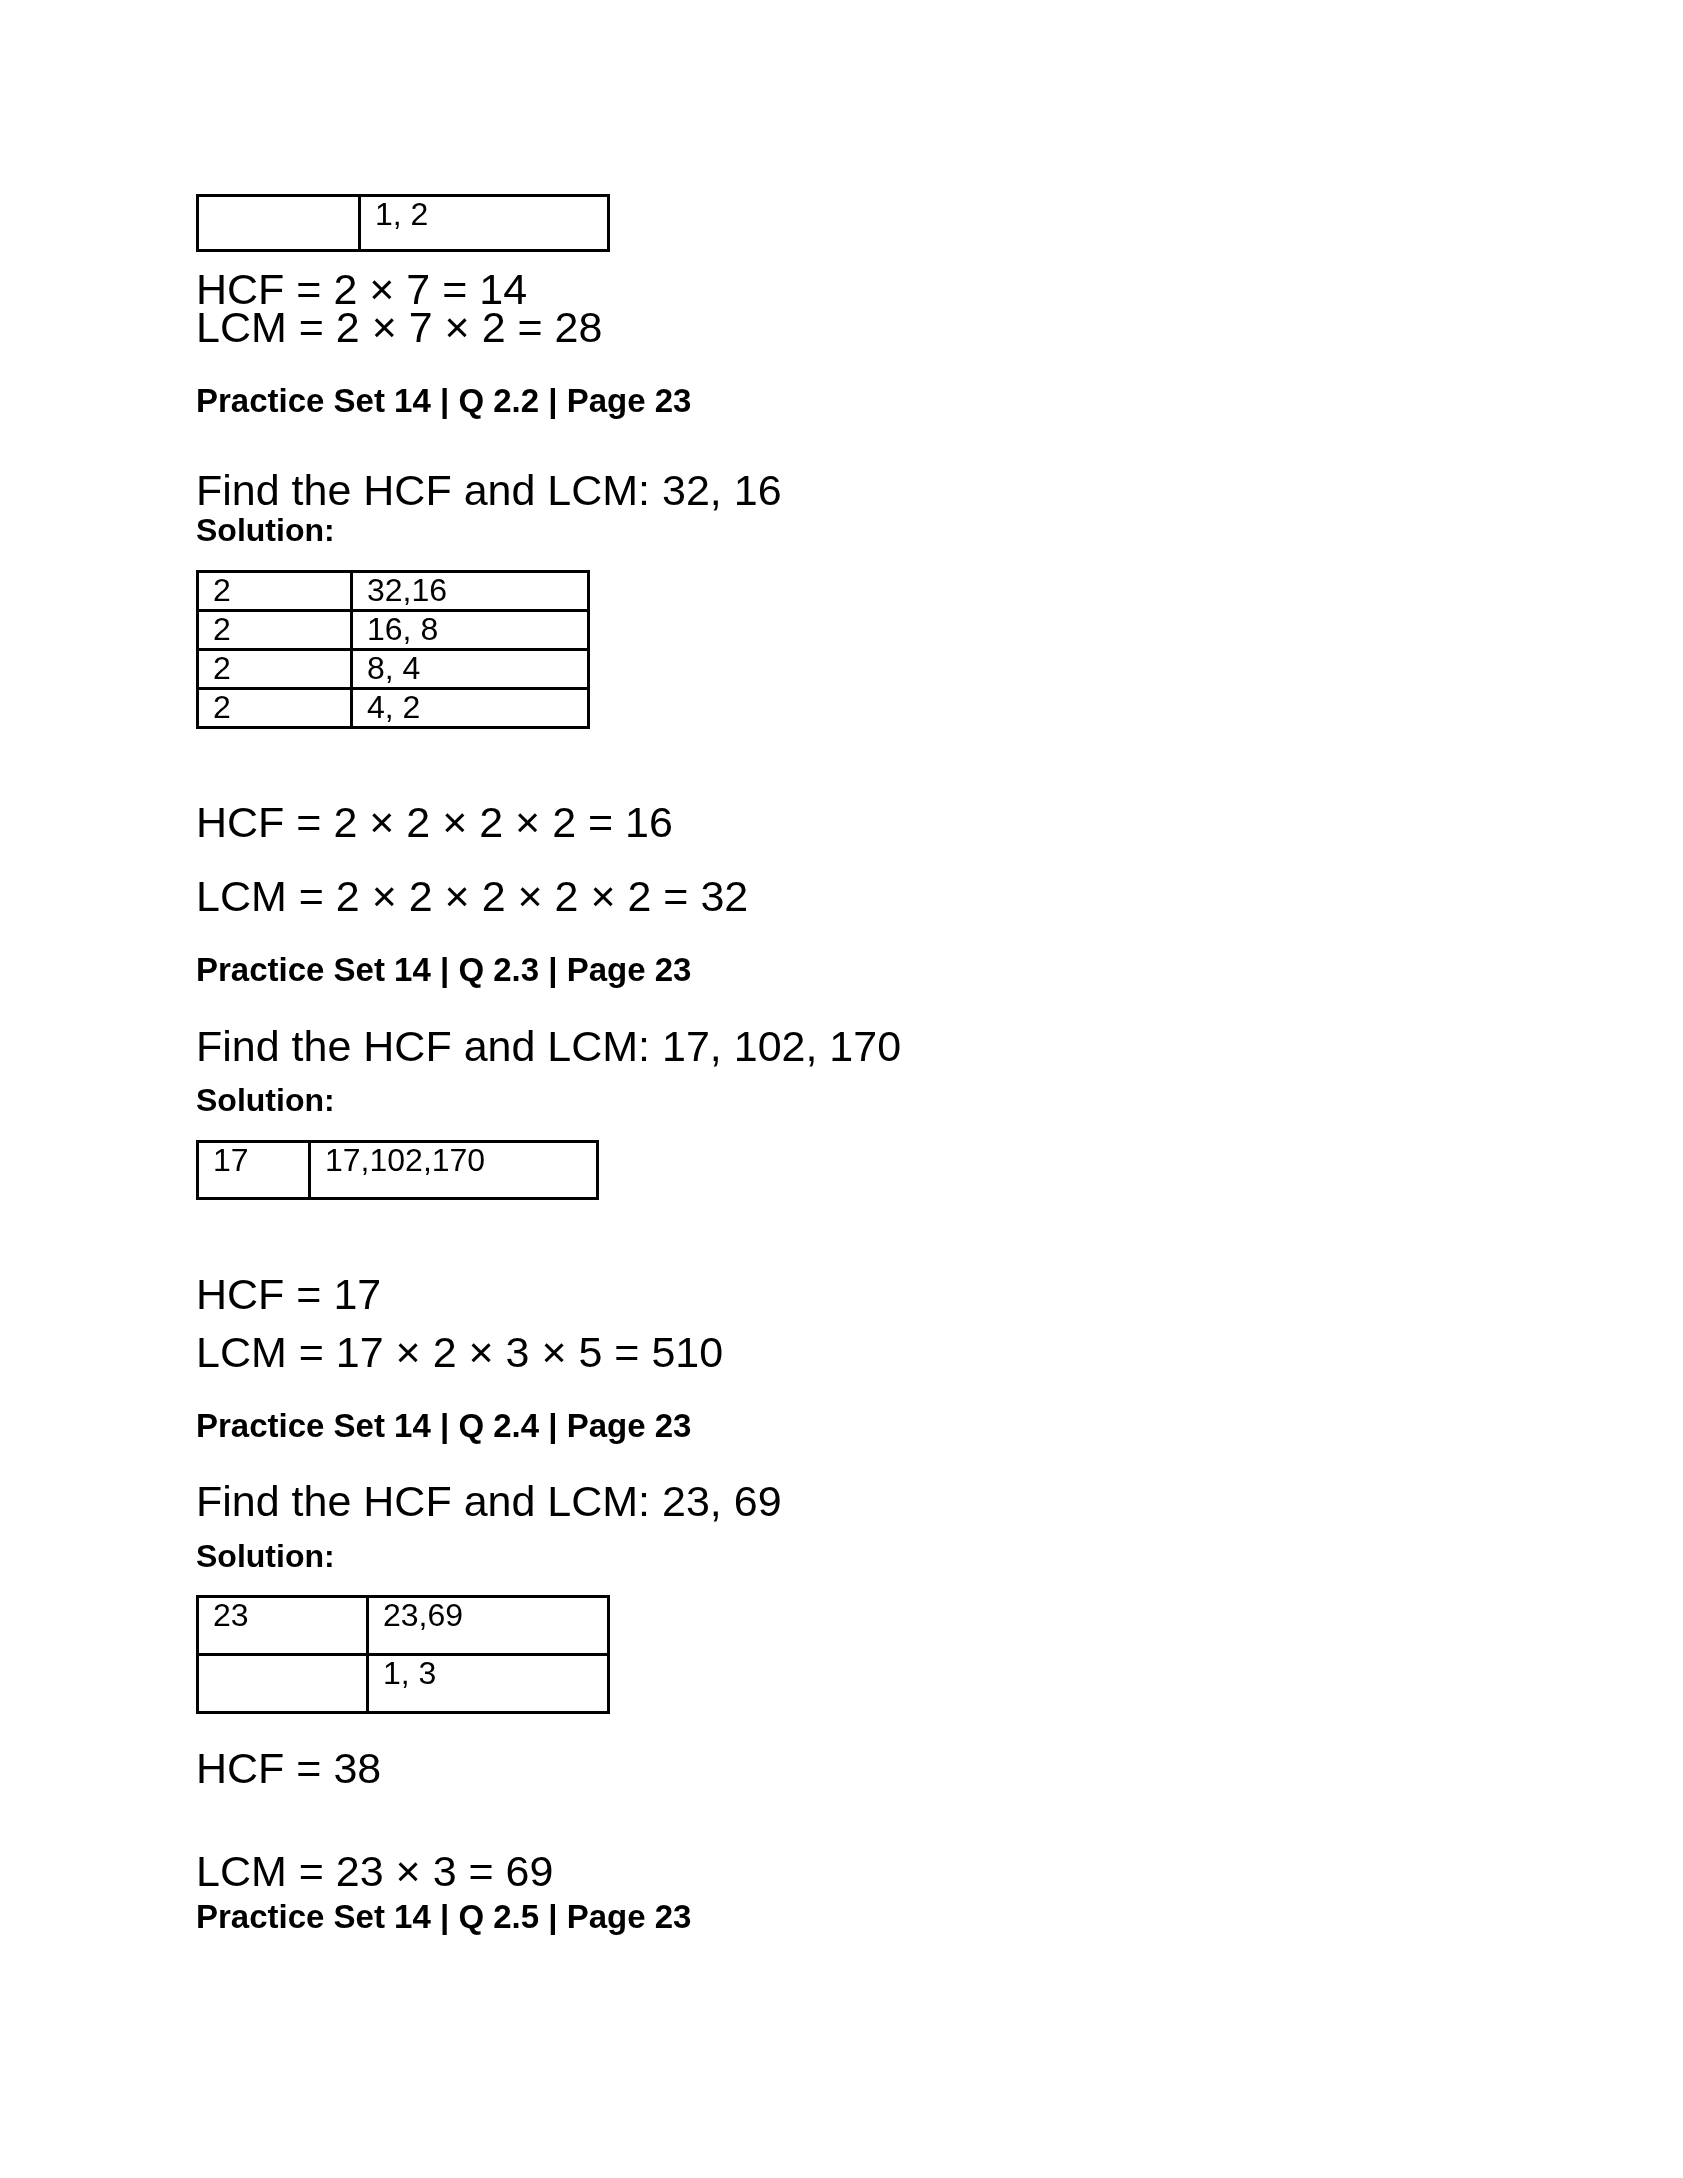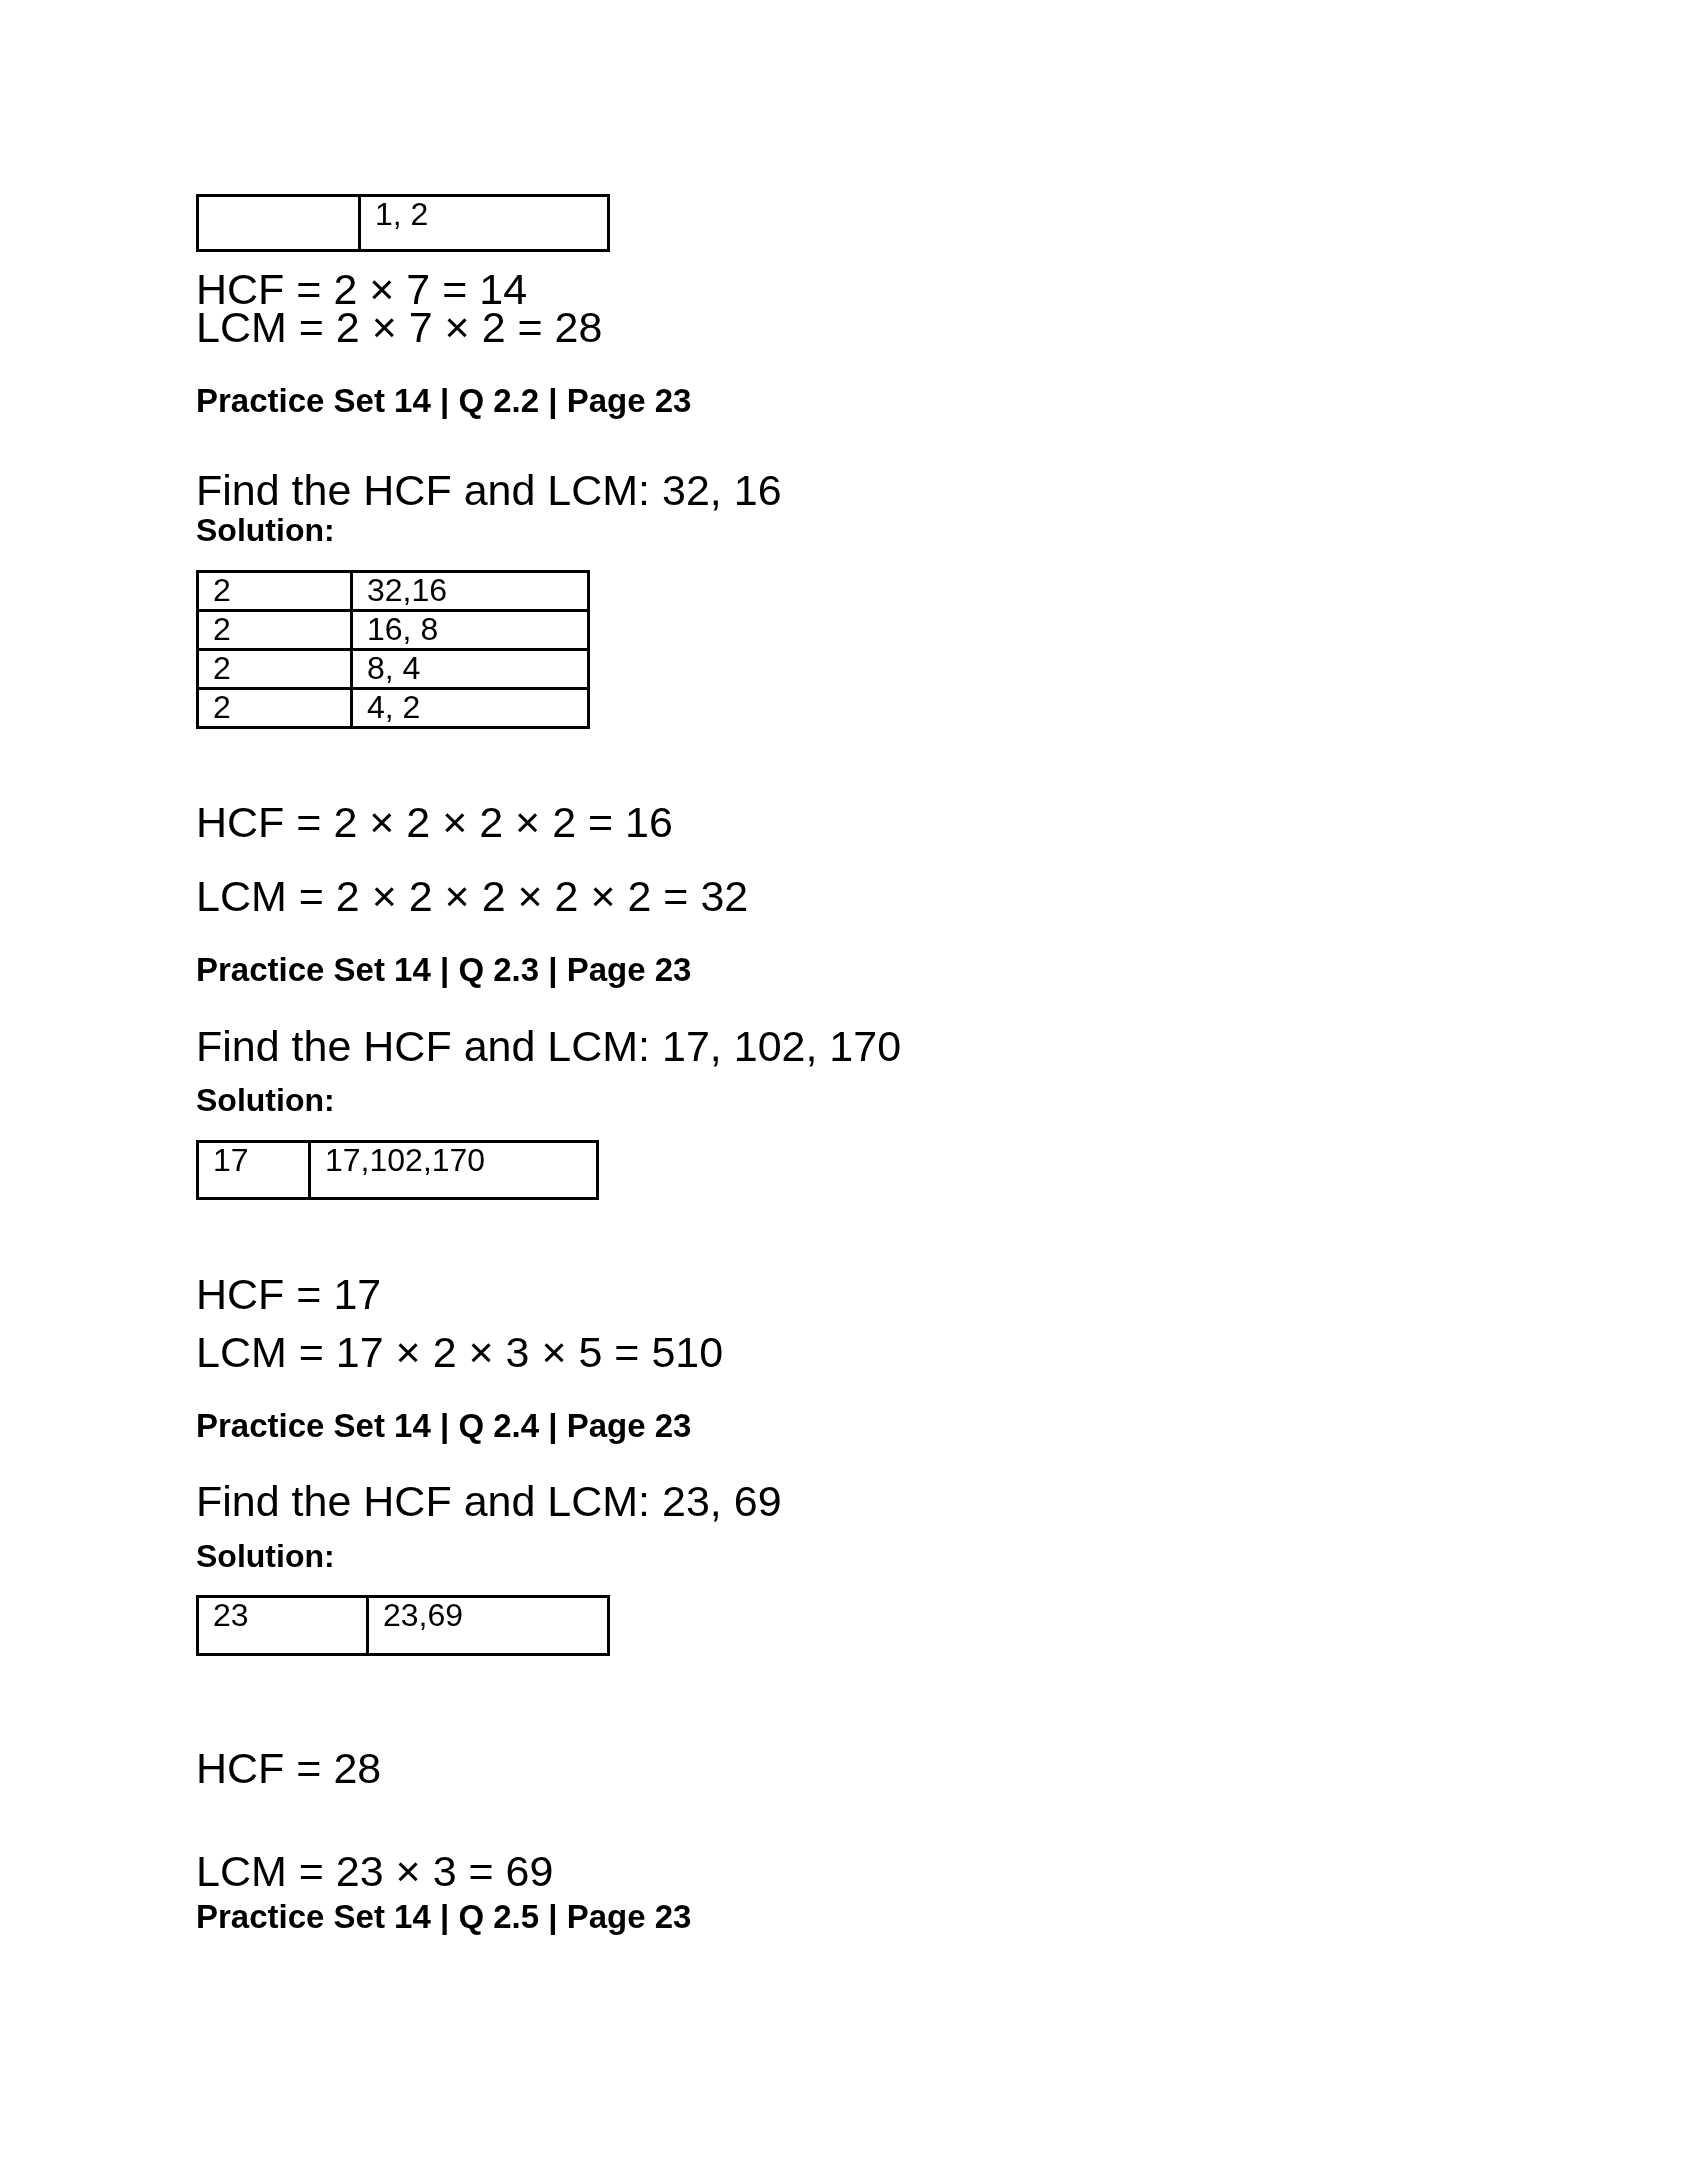--- a/index.html
+++ b/index.html
@@ -67,19 +67,23 @@
 
 <div class="head" style="top:1407px;">Practice Set 14 | Q 2.4 | Page 23</div>
 <div class="txt" style="top:1482px;">Find the HCF and LCM: 23, 69</div>
 <div class="sol" style="top:1537px;">Solution:</div>
 <table class="div" style="left:196px; top:1595px; width:414px;">
   <tbody>
       <tr style="height:58px;">
     <td style="width:139px;">23</td>
     <td>23,69</td>
   </tr>
+  <tr style="height:58px;">
+    <td></td>
+    <td>1, 3</td>
+  </tr>
 </tbody>
   </table>
-<div class="txt" style="top:1749px;">HCF = 28</div>
+<div class="txt" style="top:1749px;">HCF = 38</div>
 <div class="txt" style="top:1824px;margin-top:28px;">LCM = 23 × 3 = 69</div>
 
 <div class="head" style="top:1898px;">Practice Set 14 | Q 2.5 | Page 23</div>
 
 
 </body></html>

